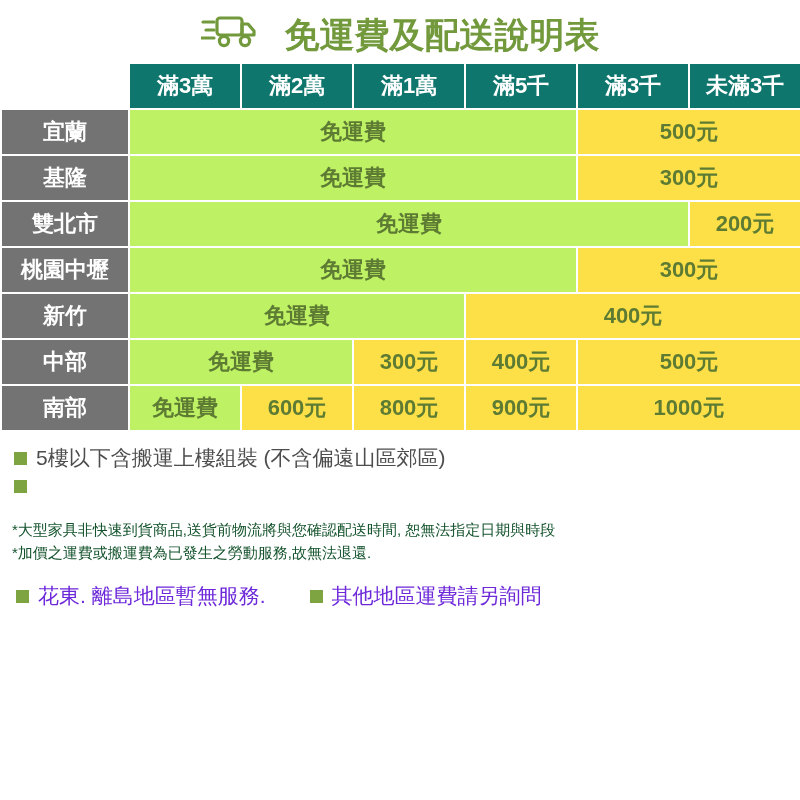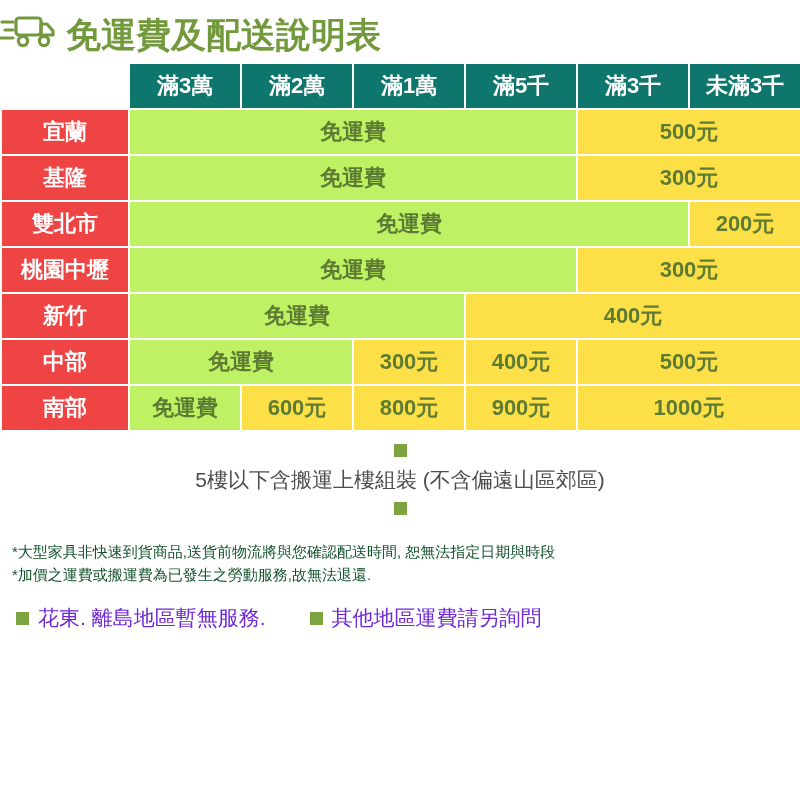--- a/index.html
+++ b/index.html
@@ -19,22 +19,22 @@
     width: 800px;
     height: 800px;
     box-sizing: border-box;
     background: #ffffff;
   }
 
   
   .title-bar {
     display: flex;
     align-items: center;
-    justify-content: flex-start;
-    gap: 10px;
+    justify-content: center;
+    gap: 28px;
     height: 62px;
     padding-top: 6px;
     box-sizing: border-box;
   }
   .truck-icon {
     display: block;
   }
   .title-text {
     font-size: 35px;
     font-weight: bold;
@@ -63,21 +63,21 @@
   .hdr-blank {
     background: #ffffff;
     border: none;
   }
   .col-hdr {
     background: #0f766e;
     color: #ffffff;
     font-size: 23px;
   }
   .row-hdr {
-    background: #ef4444;
+    background: #737373;
     color: #ffffff;
     font-size: 23px;
   }
   .cell-free {
     background: #bef264;
     color: #5d7b33;
   }
   .cell-fee {
     background: #fde047;
     color: #5d7b33;
@@ -88,21 +88,20 @@
     padding: 12px 14px 0 14px;
   }
   .note-line {
     display: flex;
     align-items: center;
     gap: 9px;
     font-size: 21px;
     color: #4d4d4d;
     margin-bottom: 8px;
     font-weight: normal;
-    flex-direction: column;
   }
   .sq {
     width: 13px;
     height: 13px;
     background: #7ea341;
     flex: 0 0 auto;
     display: inline-block;
   }
 
   

